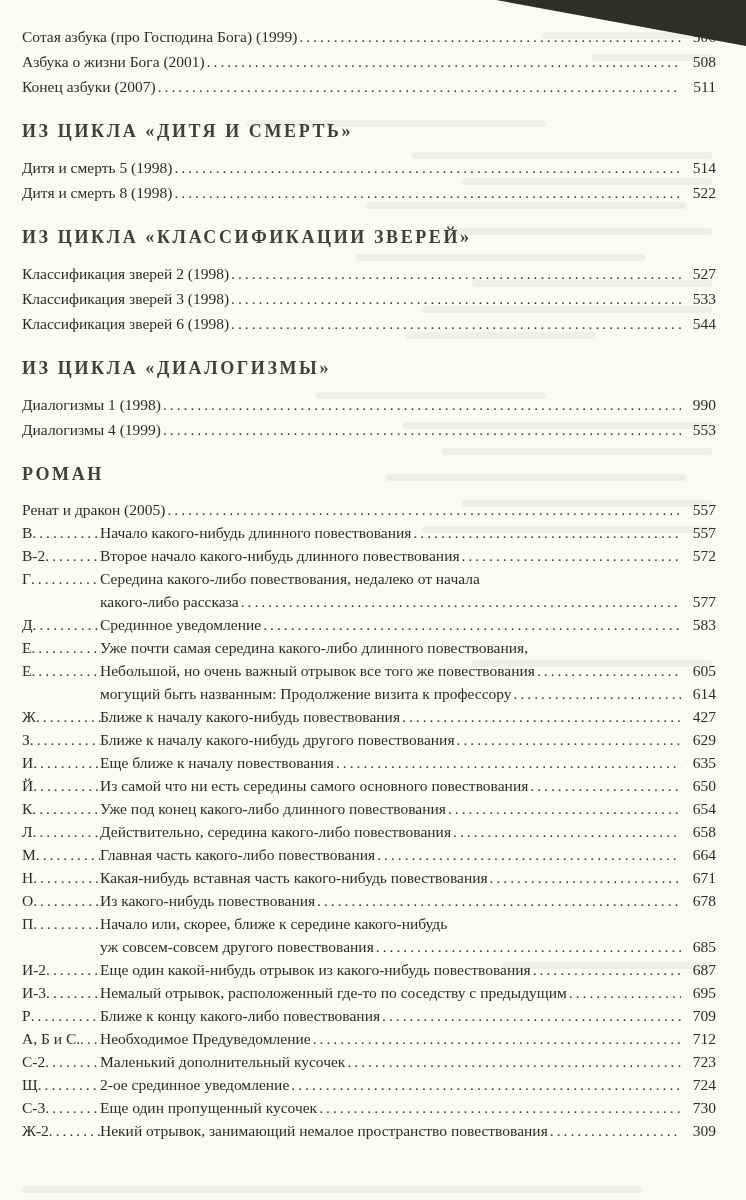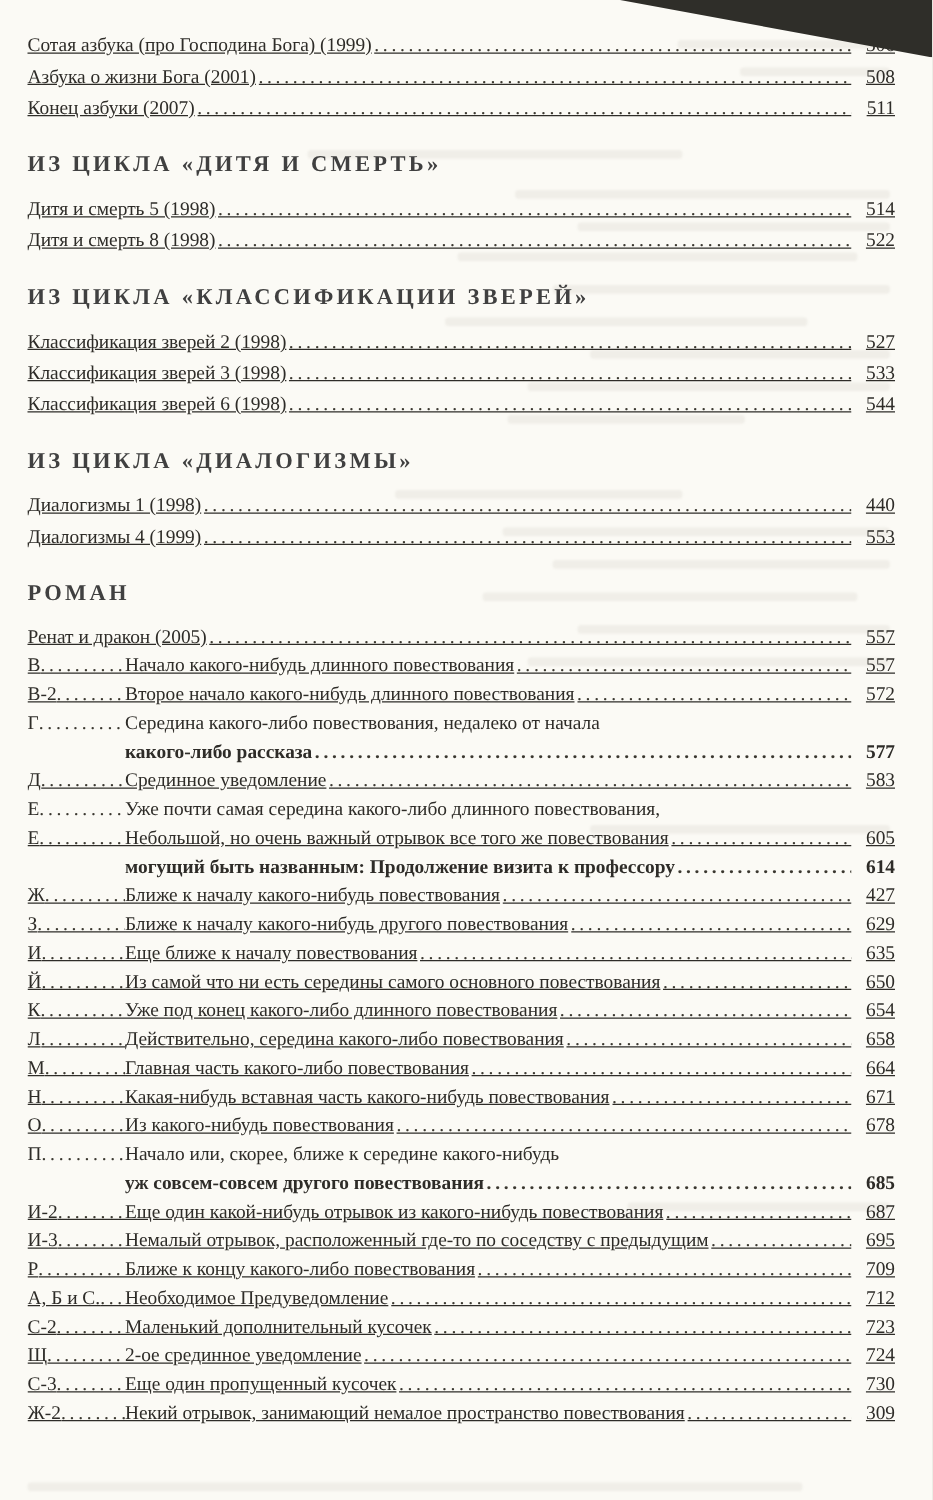--- a/index.html
+++ b/index.html
@@ -20,21 +20,20 @@
     position: relative;
     z-index: 2;
     padding: 24px 30px 0 22px;
   }
   
   .entry {
     display: flex;
     align-items: baseline;
     font-size: 15.5px;
     line-height: 23px;
-    text-decoration: underline;
   }
   .roomy .entry { line-height: 25px; }
   .t { flex: 0 1 auto; white-space: nowrap; }
   .leader {
     flex: 1 1 auto;
     overflow: hidden;
     white-space: nowrap;
     min-width: 10px;
     margin: 0 3px 0 2px;
   }
@@ -68,21 +67,21 @@
     content: "........................";
     letter-spacing: 3px;
     color: #3a372f;
   }
   .entry2 { font-size: 15.5px; }
   .entry2 .l1, .entry2 .l2 {
     display: flex;
     align-items: baseline;
     line-height: 23px;
   }
-  .entry2 .l2 { padding-left: 78px; font-weight: bold; }
+  .entry2 .l2 { padding-left: 78px; }
   .entry2 .l1 .t { white-space: nowrap; text-align: right; }
   
   .sec-h {
     font-size: 18px;
     font-weight: bold;
     letter-spacing: 2.6px;
     line-height: 24px;
     margin: 20px 0 12px 0;
     color: #404040;
   }
@@ -188,21 +187,21 @@
         <span class="leader"></span>
         <span class="pg">544</span>
       </div>
     </div>
 
     <h2 class="sec-h">ИЗ ЦИКЛА «ДИАЛОГИЗМЫ»</h2>
     <div class="roomy">
       <div class="entry">
         <span class="t">Диалогизмы 1 (1998)</span>
         <span class="leader"></span>
-        <span class="pg">440</span>
+        <span class="pg">990</span>
       </div>
       <div class="entry">
         <span class="t">Диалогизмы 4 (1999)</span>
         <span class="leader"></span>
         <span class="pg">553</span>
       </div>
     </div>
 
     <h2 class="sec-h">РОМАН</h2>
     <div class="entry">

